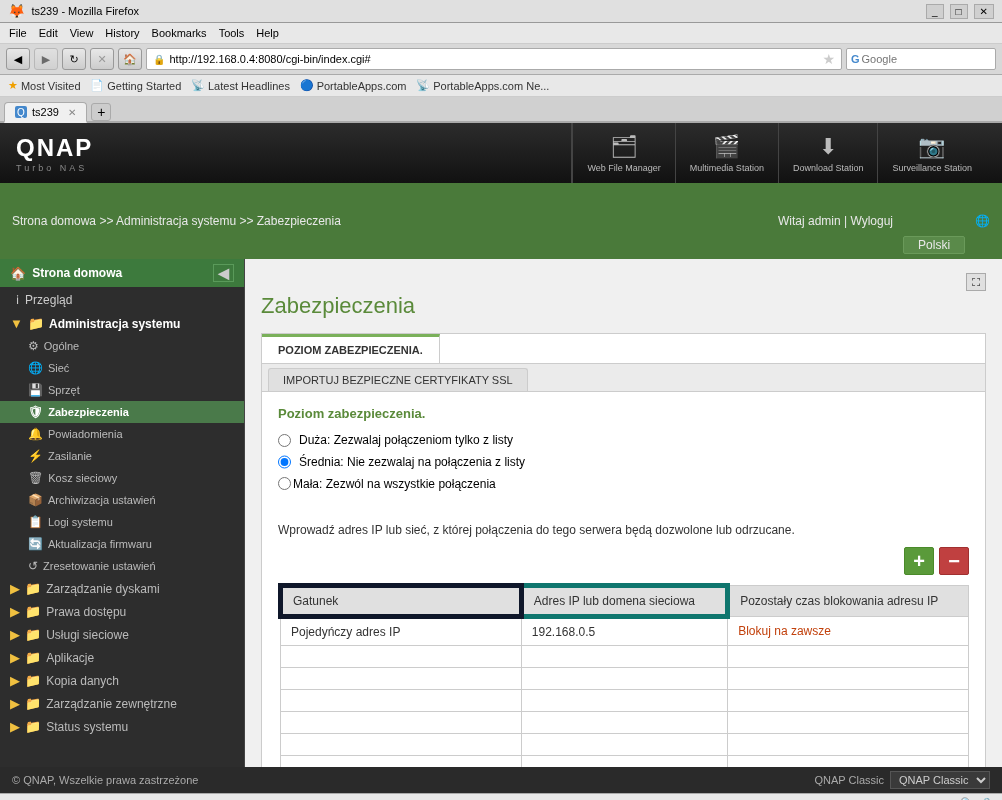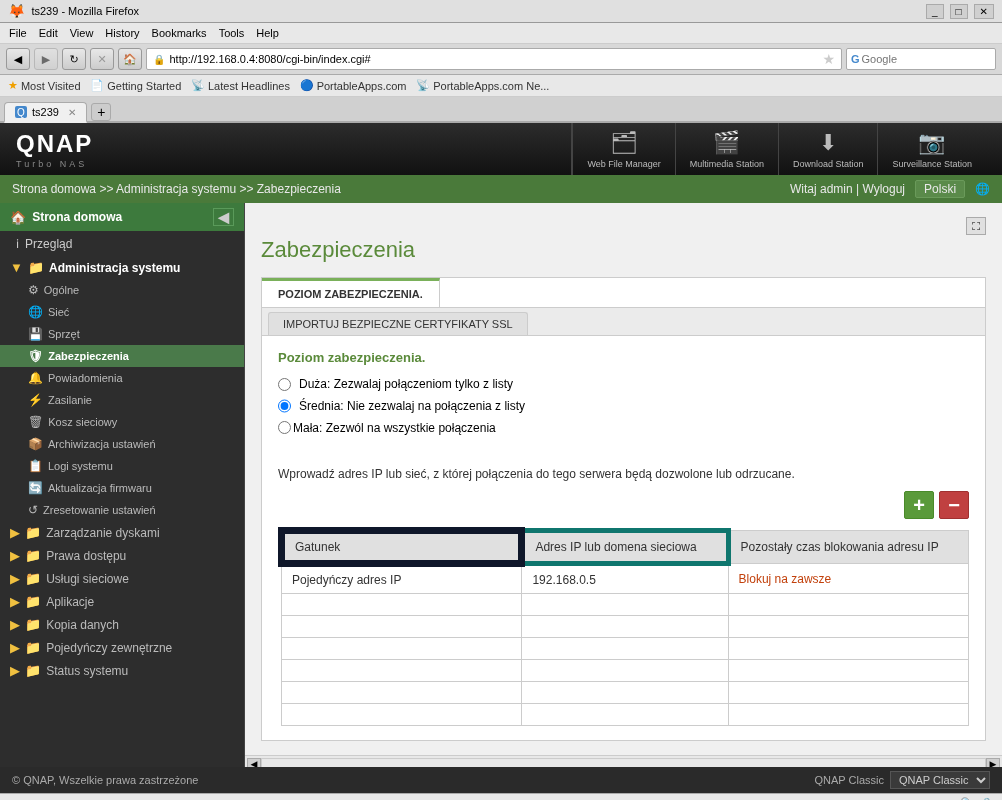--- a/index.html
+++ b/index.html
@@ -71,21 +71,21 @@
   <div style="background:#f0f0f0; border:1px solid #aaa; border-bottom:2px solid #f0f0f0; margin-bottom:-2px; padding:3px 10px; font-size:11px; border-radius:4px 4px 0 0; display:flex; align-items:center; gap:5px; cursor:pointer;">
     <span style="font-size:10px; background:#4488cc; color:#fff; width:12px; height:12px; border-radius:2px; display:inline-flex; align-items:center; justify-content:center;">Q</span>
     <span>ts239</span>
     <span style="font-size:10px; color:#888; cursor:pointer; margin-left:4px;">✕</span>
   </div>
   <button style="width:20px; height:18px; background:#ccc; border:1px solid #aaa; border-radius:3px; cursor:pointer; margin-left:4px; font-size:14px; display:flex; align-items:center; justify-content:center; line-height:1;">+</button>
 </div>
 
 <div style="display:flex; flex-direction:column; height:calc(800px - 130px);">
 
-  <div style="background:linear-gradient(180deg,#2c2c2c 0%,#1c1c1c 60%,#111 100%); height:52px; display:flex; align-items:center; padding:0 16px; position:relative; flex-shrink:0;">
+  <div style="background:linear-gradient(180deg,#2c2c2c 0%,#1c1c1c 60%,#111 100%); height:60px; display:flex; align-items:center; padding:0 16px; position:relative; flex-shrink:0;">
     <div>
       <div style="color:#fff; font-size:24px; font-weight:bold; letter-spacing:2px; font-family:Arial, sans-serif;">QNAP</div>
       <div style="color:#888; font-size:9px; letter-spacing:3px; margin-top:1px;">Turbo NAS</div>
     </div>
     <div style="margin-left:auto; display:flex; height:100%; border-left:1px solid #444;">
       <div style="display:flex; flex-direction:column; align-items:center; justify-content:center; padding:6px 14px; cursor:pointer; border-left:1px solid #444; color:#bbb; font-size:9px; min-width:88px; text-align:center;">
         <span style="font-size:22px; margin-bottom:3px;">🗂</span>
         <span>Web File Manager</span>
       </div>
       <div style="display:flex; flex-direction:column; align-items:center; justify-content:center; padding:6px 14px; cursor:pointer; border-left:1px solid #444; color:#bbb; font-size:9px; min-width:88px; text-align:center;">
@@ -102,21 +102,21 @@
       </div>
     </div>
   </div>
 
   <div style="background:#4a7a3a; color:#e8e8e8; padding:5px 12px; display:flex; align-items:center; justify-content:space-between; font-size:12px; flex-shrink:0;">
     <div style="display:flex; align-items:center; gap:4px;">
       <span>Strona domowa &gt;&gt; Administracja systemu &gt;&gt; Zabezpieczenia</span>
     </div>
     <div style="display:flex; align-items:center; gap:10px;">
       <span>Witaj admin | Wyloguj</span>
-      <span style="cursor:pointer; border:1px solid #6a9a5a; padding:1px 8px; background:#5a8a4a; border-radius:2px;">Polski</span>
+      <span style="cursor:pointer; border:1px solid #6a9a5a; padding:1px 14px; background:#5a8a4a; border-radius:2px;margin-top:48px;">Polski</span>
       <span style="color:#ccc; cursor:pointer;">🌐</span>
     </div>
   </div>
 
   <div style="display:flex; flex:1; overflow:hidden;">
 
     <div style="width:245px; background:#2d2d2d; border-right:1px solid #444; overflow-y:auto; flex-shrink:0;">
       <div style="background:#3d7a3d; color:#fff; padding:5px 10px; display:flex; align-items:center; gap:6px; font-size:12px; font-weight:bold;">
         <span style="font-size:13px;">🏠</span>
         <span>Strona domowa</span>
@@ -215,21 +215,21 @@
 
       <div style="padding:4px 10px 4px 10px; color:#bbb; cursor:pointer; display:flex; align-items:center; gap:5px; font-size:12px;">
         <span style="color:#f0c040; font-size:13px;">▶</span>
         <span style="color:#f0c040; font-size:13px;">📁</span>
         <span>Kopia danych</span>
       </div>
 
       <div style="padding:4px 10px 4px 10px; color:#bbb; cursor:pointer; display:flex; align-items:center; gap:5px; font-size:12px;">
         <span style="color:#f0c040; font-size:13px;">▶</span>
         <span style="color:#f0c040; font-size:13px;">📁</span>
-        <span>Pojedyńczy zewnętrzne</span>
+        <span>Zarządzanie zewnętrzne</span>
       </div>
 
       <div style="padding:4px 10px 4px 10px; color:#bbb; cursor:pointer; display:flex; align-items:center; gap:5px; font-size:12px;">
         <span style="color:#f0c040; font-size:13px;">▶</span>
         <span style="color:#f0c040; font-size:13px;">📁</span>
         <span>Status systemu</span>
       </div>
     </div>
 
     <div style="flex:1; background:#f0f0f0; overflow-y:auto; position:relative;">
@@ -274,21 +274,21 @@
             <p style="font-size:12px; color:#333; margin-bottom:10px;">Wprowadź adres IP lub sieć, z której połączenia do tego serwera będą dozwolone lub odrzucane.</p>
 
             <div style="display:flex; justify-content:flex-end; gap:5px; margin-bottom:8px;">
               <button style="width:30px; height:28px; background:#5a9a3a; border:1px solid #4a8a2a; cursor:pointer; display:flex; align-items:center; justify-content:center; color:#fff; font-size:20px; border-radius:2px; font-weight:bold;">+</button>
               <button style="width:30px; height:28px; background:#c04040; border:1px solid #a03030; cursor:pointer; display:flex; align-items:center; justify-content:center; color:#fff; font-size:20px; border-radius:2px; font-weight:bold;">−</button>
             </div>
 
             <table style="width:100%; border-collapse:collapse; font-size:12px; border:1px solid #ccc;">
               <thead>
                 <tr>
-                  <th style="background:#e0e0e0; border:7px solid #0f172a; padding:6px 10px; text-align:left; font-weight:normal; color:#333; width:35%;"><span>Gatunek</span></th>
+                  <th style="background:#e0e0e0; border:5px solid #0f172a; padding:6px 10px; text-align:left; font-weight:normal; color:#333; width:35%;"><span>Gatunek</span></th>
                   <th style="background:#e0e0e0; border:5px solid #0f766e; padding:6px 10px; text-align:left; font-weight:normal; color:#333; width:30%;margin-top:46px;"><span>Adres IP lub domena sieciowa</span></th>
                   <th style="background:#e0e0e0; border:1px solid #ccc; padding:6px 10px; text-align:left; font-weight:normal; color:#333; width:35%;"><span>Pozostały czas blokowania adresu IP</span></th>
                 </tr>
               </thead>
               <tbody>
                 <tr>
                   <td style="border:1px solid #ccc; padding:6px 10px; background:#fff; color:#333;">Pojedyńczy adres IP</td>
                   <td style="border:1px solid #ccc; padding:6px 10px; background:#fff; color:#333;">192.168.0.5</td>
                   <td style="border:1px solid #ccc; padding:6px 10px; background:#fff; color:#c2410c;">Blokuj na zawsze</td>
                 </tr>

